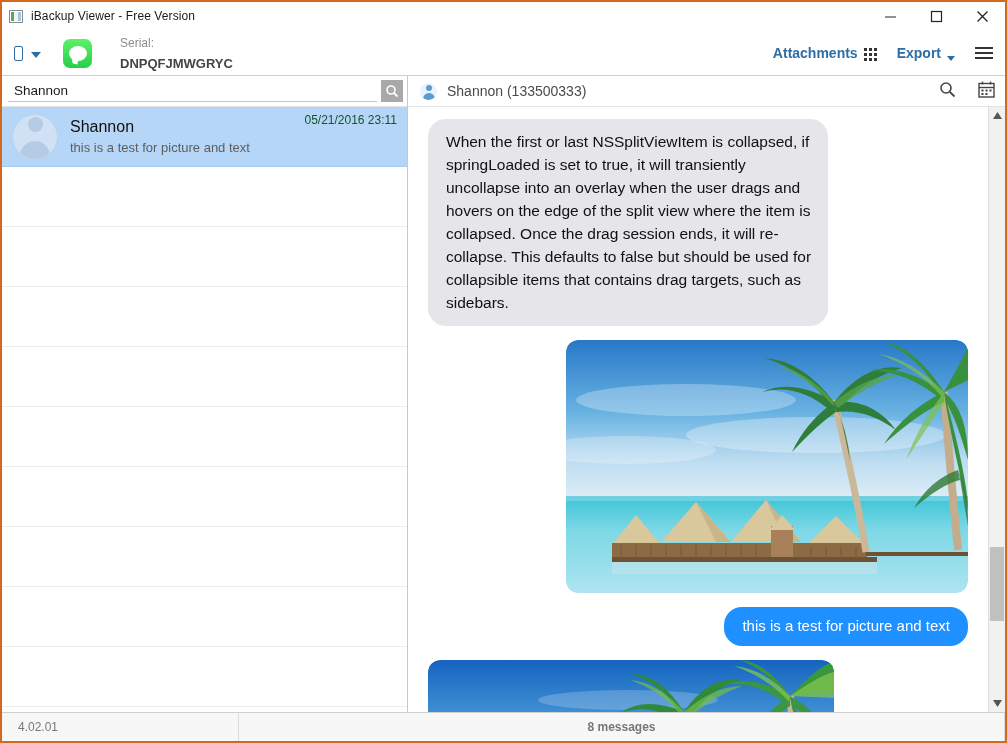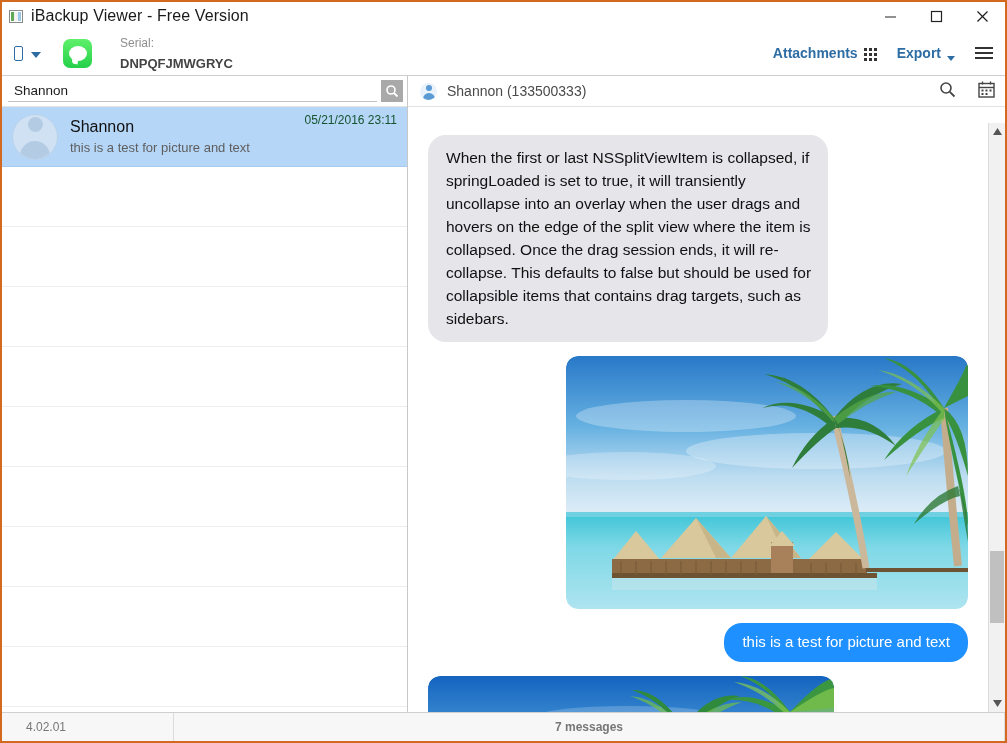--- a/index.html
+++ b/index.html
@@ -22,21 +22,21 @@
   }
   .app-icon {
     width: 14px; height: 13px; margin-left: 7px; margin-right: 8px;
     border: 1px solid #8a8a8a; background: #ffffff;
     display: flex; align-items: stretch; padding: 1px;
   }
   .app-icon i { display: block; flex: 1; }
   .app-icon i.g { background: #5fa855; }
   .app-icon i.w { background: #f2f2f2; }
   .app-icon i.b { background: #9ec8e8; }
-  .title-text { font-size: 16px; color: #1a1a1a; letter-spacing: 0.1px; }
+  .title-text { font-size: 12px; color: #1a1a1a; letter-spacing: 0.1px; }
   .win-controls { position: absolute; right: 0; top: 0; height: 29px; display: flex; }
   .win-btn {
     width: 46px; height: 29px; display: flex; align-items: center;
     justify-content: center; background: transparent;
   }
   .win-btn svg { display: block; }
 
   
   .device-header {
     height: 45px; min-height: 45px; background: #ffffff;
@@ -131,21 +131,21 @@
   .avatar .body {
     width: 30px; height: 18px; border-radius: 15px 15px 0 0;
     background: #b4cce3; position: absolute; bottom: 0;
   }
   .thread-text { flex: 1; min-width: 0; }
   .thread-name { font-size: 16px; color: #111111; line-height: 20px; }
   .thread-snippet { font-size: 13px; color: #5e5e5e; line-height: 18px; margin-top: 2px; }
   .thread-date { font-size: 12px; color: #14532d; align-self: flex-start; margin-top: 6px; }
 
   
-  .right-pane { flex: 1; display: flex; flex-direction: column; min-width: 0; background: #ffffff; gap: 16px; }
+  .right-pane { flex: 1; display: flex; flex-direction: column; min-width: 0; background: #ffffff; }
   .convo-header {
     height: 31px; min-height: 31px; display: flex; align-items: center;
     padding: 0 10px 0 12px; border-bottom: 1px solid #e3e3e3; background: #ffffff;
   }
   .person-icon {
     width: 17px; height: 17px; border-radius: 50%; background: #eaf2fb;
     position: relative; margin-right: 10px; overflow: hidden; flex: 0 0 auto;
   }
   .person-icon:before {
     content: ""; position: absolute; left: 5.5px; top: 2.5px; width: 6px; height: 6px;
@@ -195,21 +195,21 @@
   
   .statusbar {
     height: 29px; min-height: 29px; background: #f7f7f7;
     border-top: 1px solid #cfcfcf; display: flex; align-items: stretch;
     font-size: 12px; color: #777777;
   }
   .status-cell {
     display: flex; align-items: center; border-right: 1px solid #dcdcdc;
     font-weight: bold;
   }
-  .status-cell.c1 { width: 172px; padding-left: 24px; font-weight: normal; }
+  .status-cell.c1 { width: 237px; padding-left: 16px; font-weight: normal; }
   .status-cell.c2 { width: 245px; justify-content: center; }
   .status-cell.c3 { flex: 1; justify-content: center; }
 </style>
 </head>
 <body>
 
 <div id="app">
 
   <div class="titlebar">
     <div class="app-icon">
@@ -517,16 +517,16 @@
                 <polygon points="4.5,7 0,0 9,0" fill="#555"></polygon>
               </svg>
           </div>
         </div>
       </div>
     </div>
   </div>
 
   <div class="statusbar">
     <div class="status-cell c1">4.02.01</div>
-    <div class="status-cell c3">7 messages</div>
+    <div class="status-cell c3">8 messages</div>
   </div>
 
 </div>
 
 </body></html>

